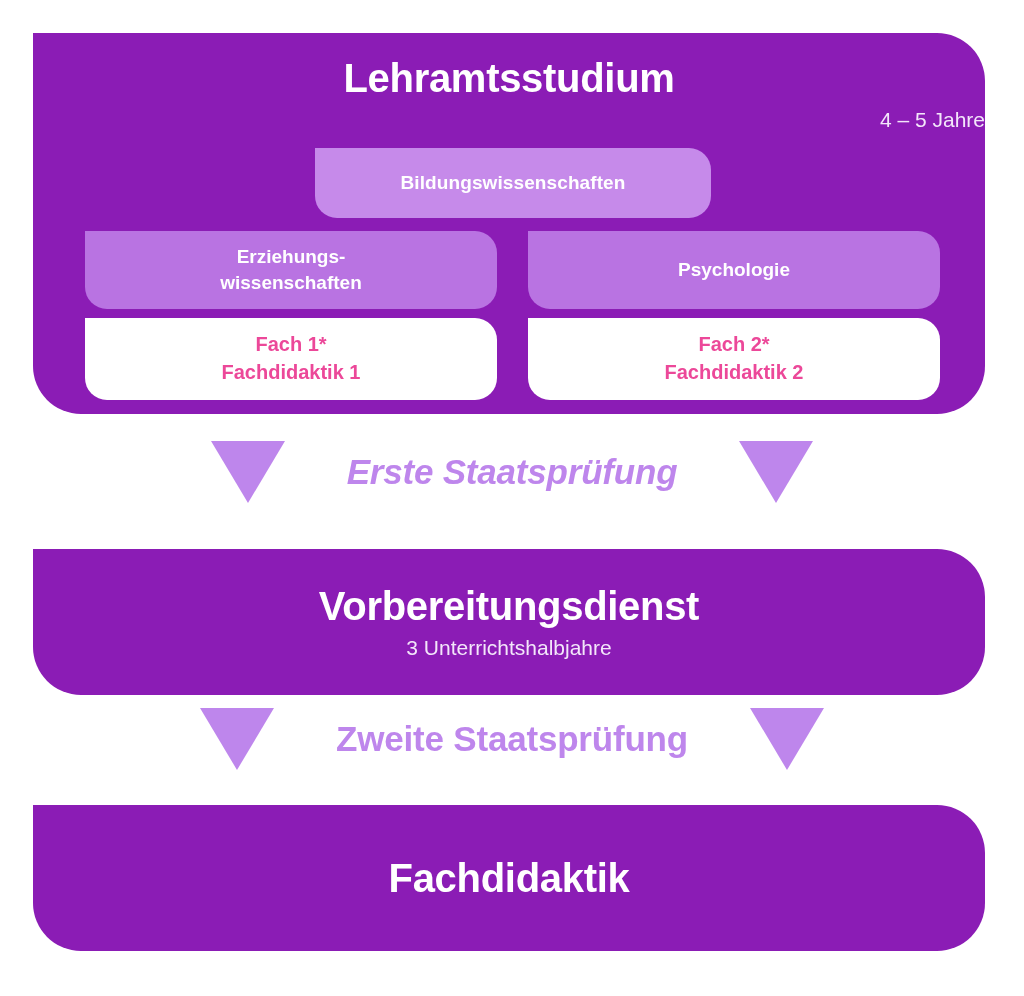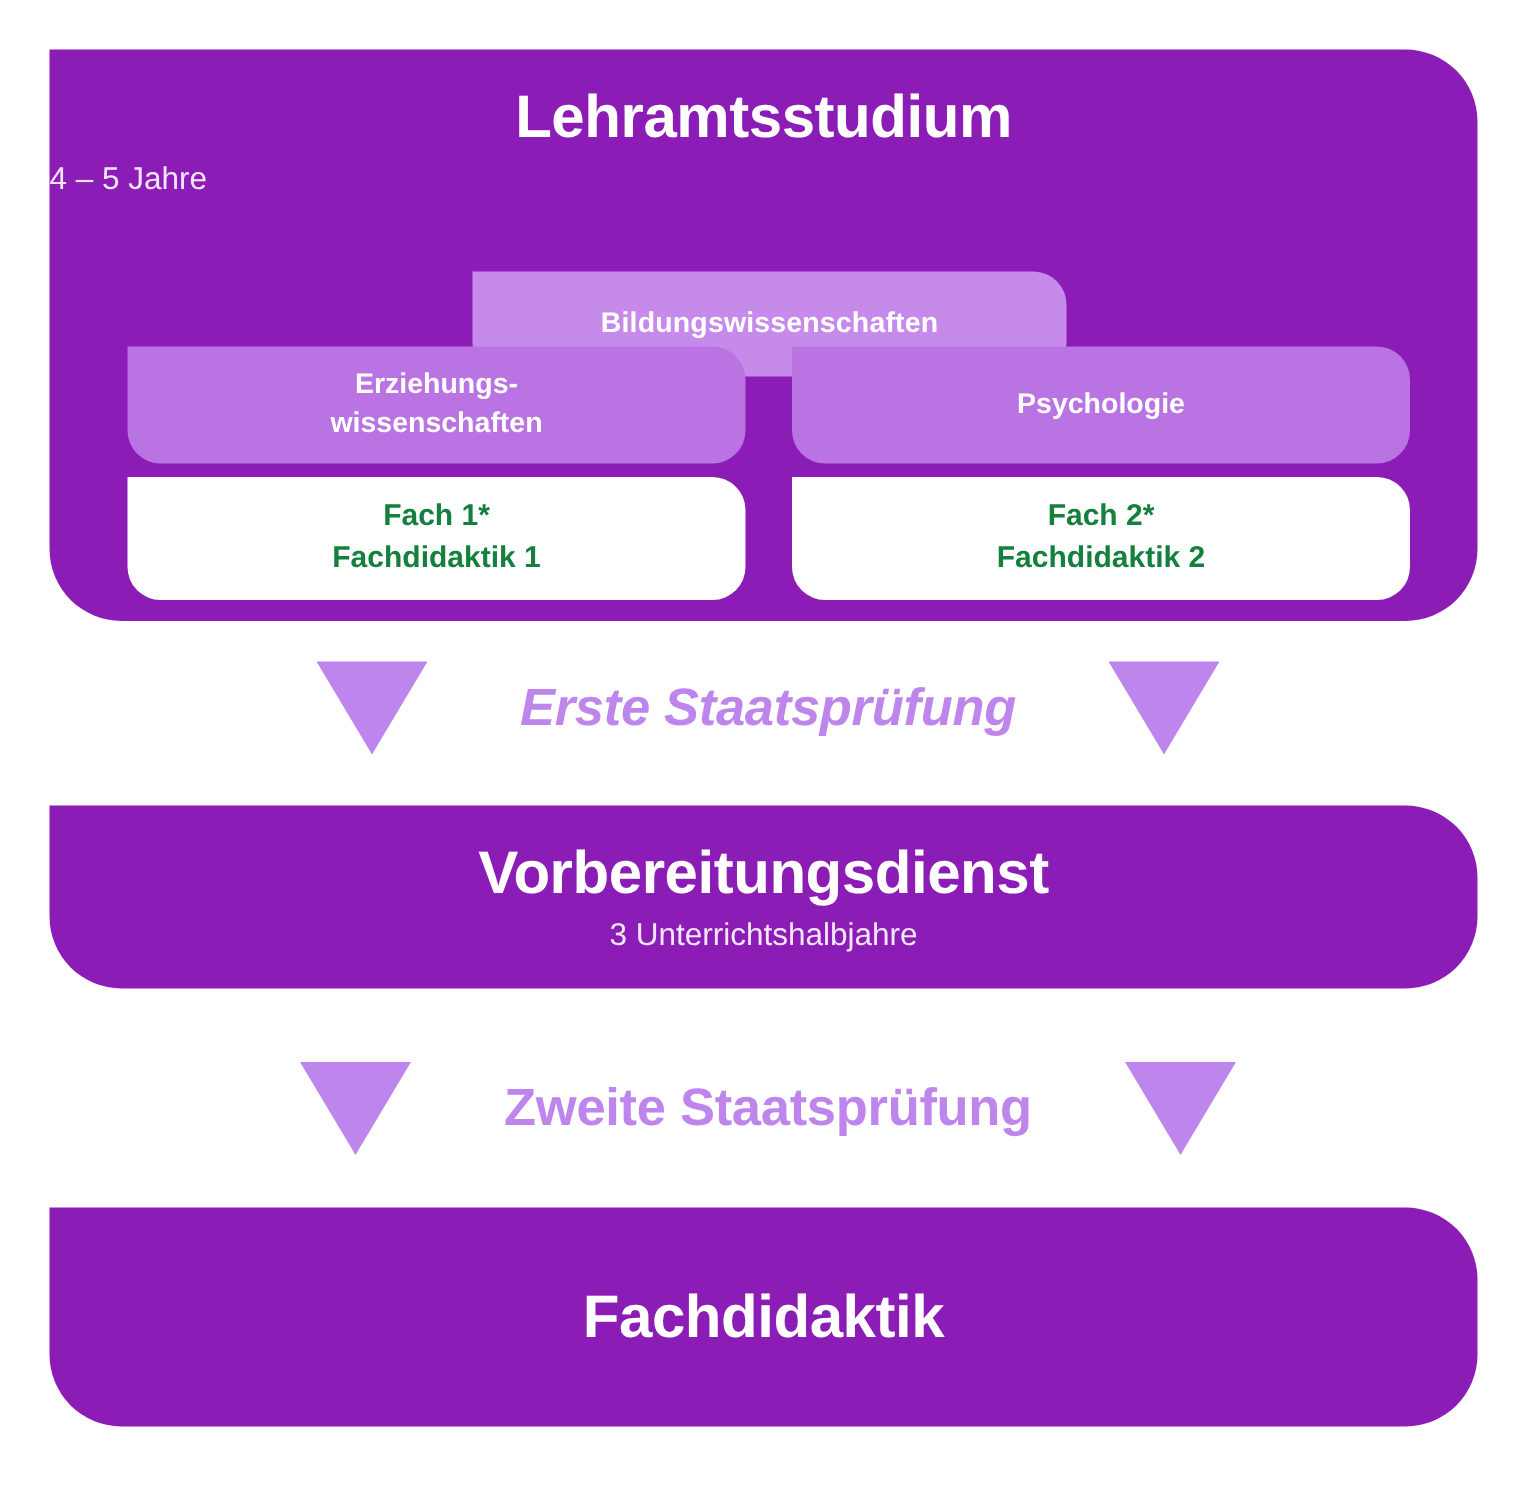--- a/index.html
+++ b/index.html
@@ -39,42 +39,41 @@
     color: #ffffff;
     font-size: 40px;
     font-weight: bold;
     letter-spacing: -0.3px;
     line-height: 1.15;
     margin: 0;
     padding-top: 22px;
   }
 
   .stage-sub {
-    text-align: left;
+    text-align: right;
     color: #F3E6FA;
     font-size: 21px;
     font-weight: normal;
     line-height: 1.2;
     margin: 0;
     padding-top: 6px;
   }
 
   
   .band-bw {
     position: absolute;
     left: 282px;
     top: 115px;
     width: 396px;
     height: 70px;
     background: #C68AEA;
     border-radius: 0 22px 22px 22px;
     display: flex;
     align-items: center;
     justify-content: center;
-    margin-top: 33px;
   }
   .band-bw-label {
     color: #ffffff;
     font-size: 19px;
     font-weight: bold;
     letter-spacing: 0.1px;
   }
 
   
   .columns {
@@ -114,21 +113,21 @@
     border-radius: 0 22px 22px 22px;
     min-height: 82px;
     display: flex;
     align-items: center;
     justify-content: center;
     text-align: center;
     padding: 6px 14px;
     box-sizing: border-box;
   }
   .sub-white-label {
-    color: #15803d;
+    color: #ec4899;
     font-size: 20px;
     font-weight: bold;
     line-height: 1.38;
     white-space: pre-line;
   }
 
   
   .transition {
     position: absolute;
     left: 0;
@@ -163,22 +162,22 @@
   
   .stage-band {
     position: absolute;
     left: 33px;
     width: 952px;
     background: #8B1CB5;
     border-radius: 0 48px 48px 48px;
     box-sizing: border-box;
   }
   .stage-prep {
-    top: 537px;
-    height: 122px;
+    top: 549px;
+    height: 146px;
   }
   .stage-service {
     top: 805px;
     height: 146px;
   }
 
   .band-inner {
     height: 100%;
     display: flex;
     flex-direction: column;

